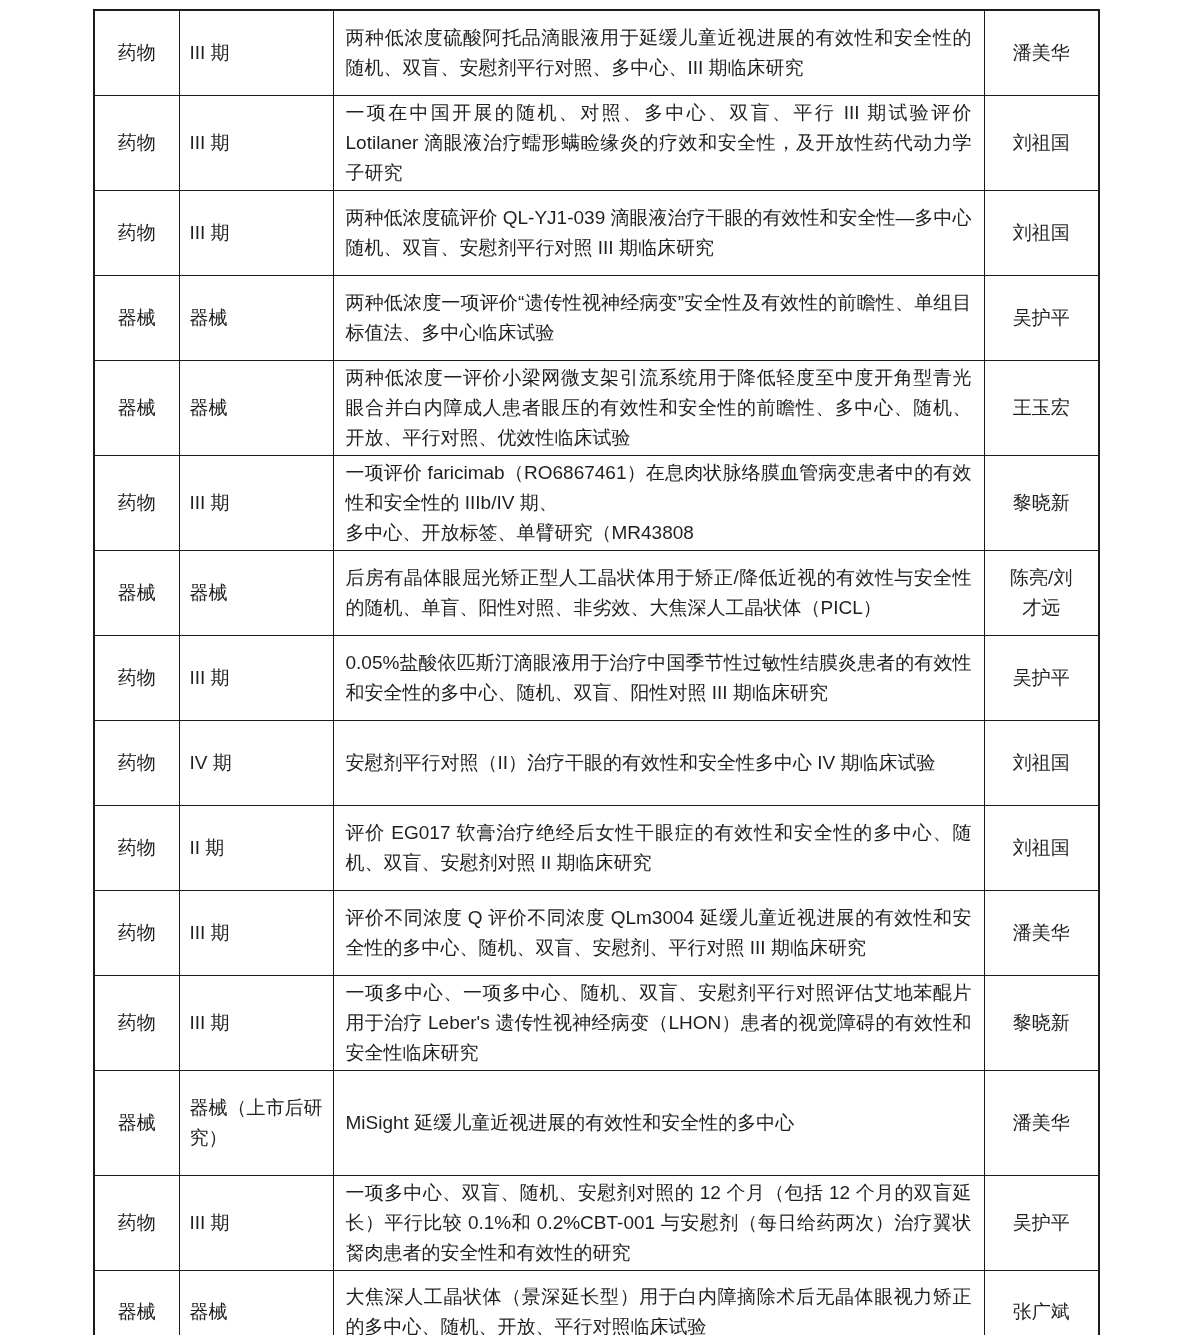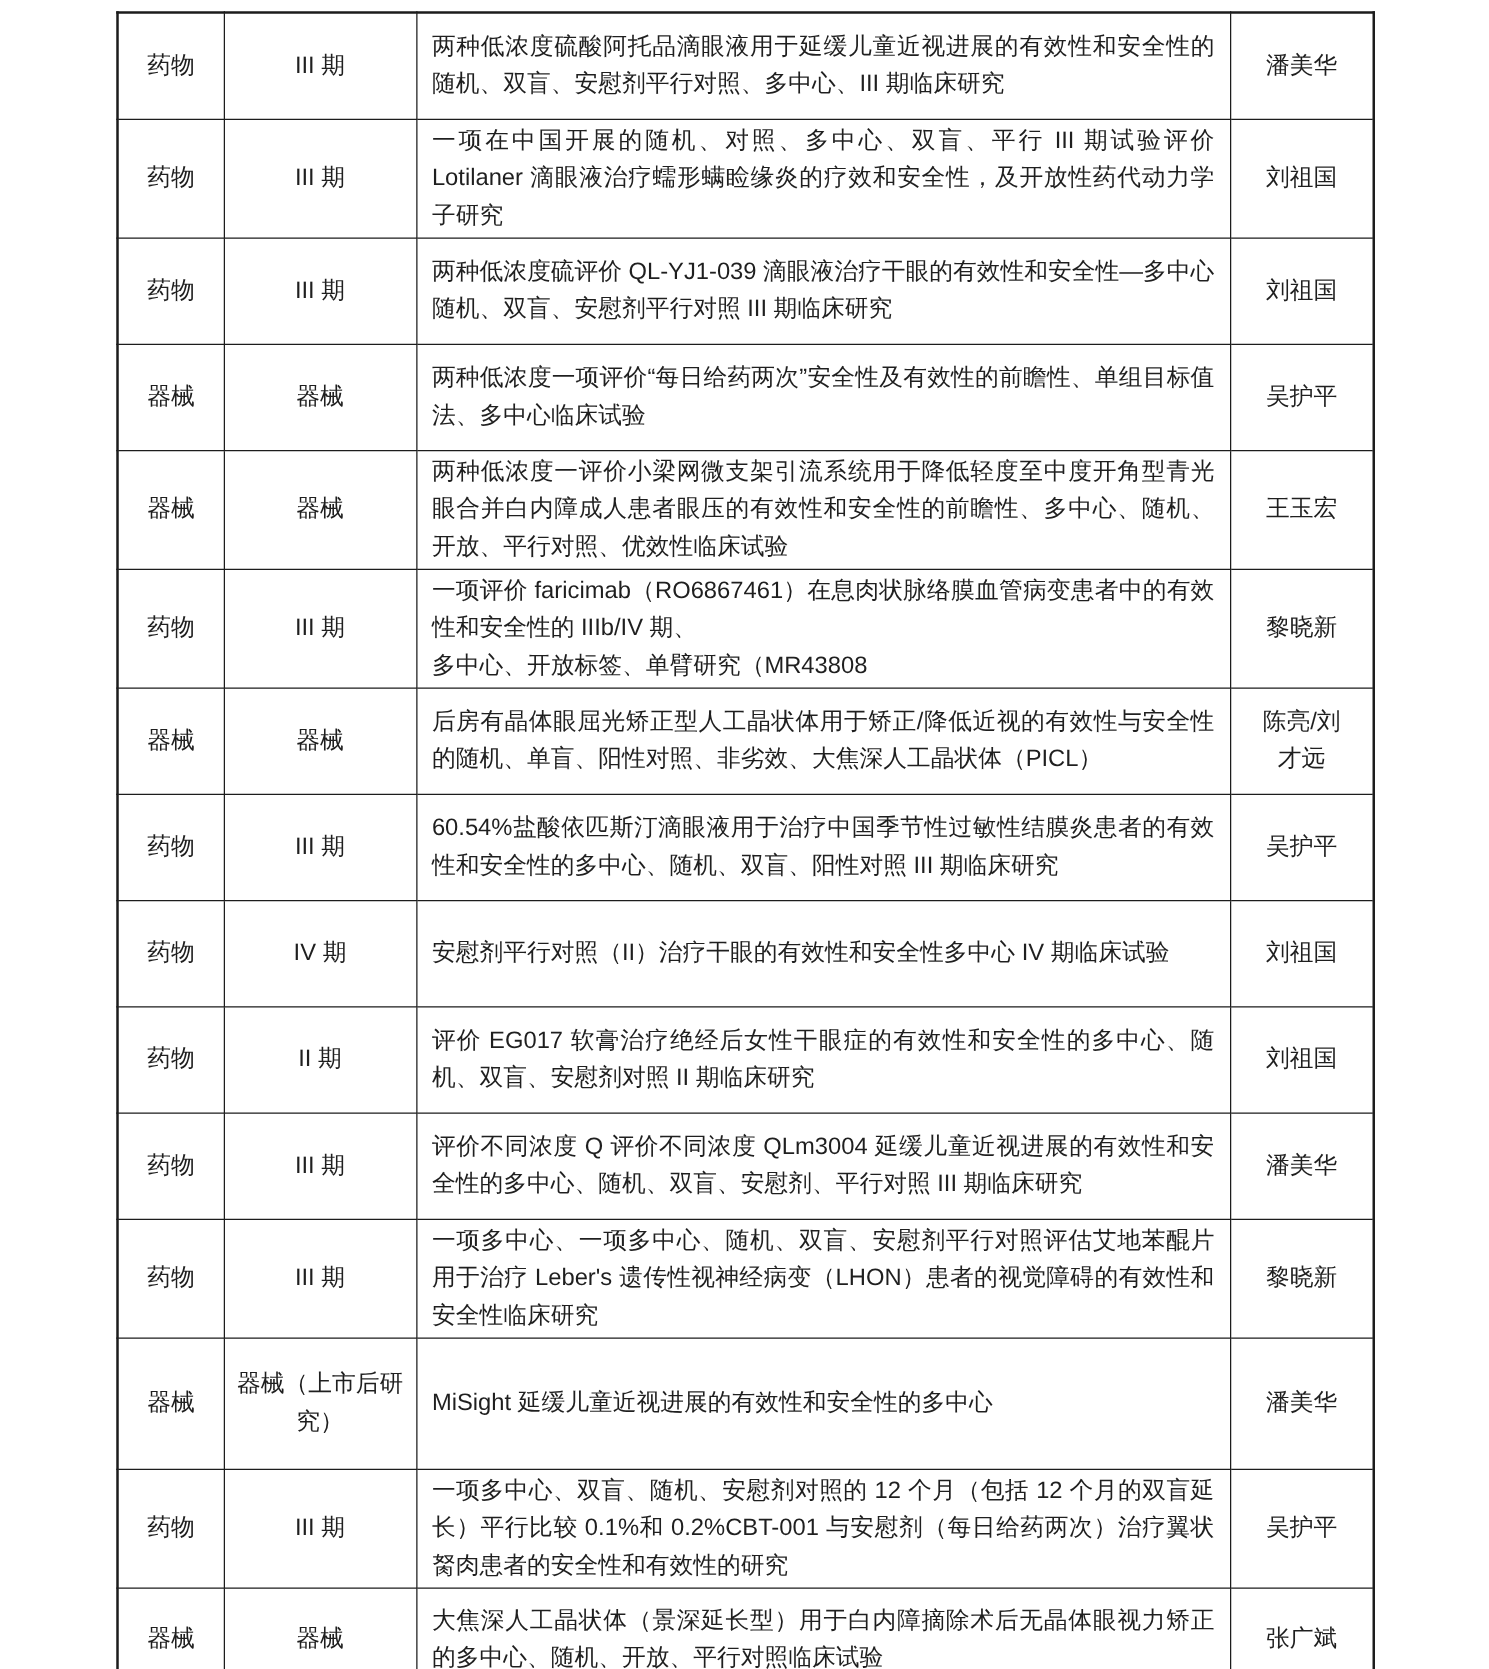--- a/index.html
+++ b/index.html
@@ -28,21 +28,21 @@
   table.trials td {
     border: 1px solid #1c1c1c;
     font-size: 19px;
     line-height: 30px;
     vertical-align: middle;
     box-sizing: border-box;
     overflow: hidden;
     word-break: break-word;
   }
   td.c-type  { text-align: center; padding: 6px 6px; }
-  td.c-phase { text-align: center; padding: 6px 10px; }
+  td.c-phase { text-align: left; padding: 6px 10px; }
   td.c-title { text-align: justify; padding: 2px 12px; white-space: pre-line; }
   td.c-pi    { text-align: center; padding: 6px 24px; }
 </style>
 </head>
 <body>
 
 <div class="page">
   <table class="trials">
     <colgroup>
       <col style="width:85px">
@@ -65,21 +65,21 @@
       </tr>
       <tr>
         <td class="c-type">药物</td>
         <td class="c-phase">III 期</td>
         <td class="c-title">两种低浓度硫评价 QL-YJ1-039 滴眼液治疗干眼的有效性和安全性—多中心随机、双盲、安慰剂平行对照 III 期临床研究</td>
         <td class="c-pi">刘祖国</td>
       </tr>
       <tr>
         <td class="c-type">器械</td>
         <td class="c-phase">器械</td>
-        <td class="c-title">两种低浓度一项评价“每日给药两次”安全性及有效性的前瞻性、单组目标值法、多中心临床试验</td>
+        <td class="c-title">两种低浓度一项评价“遗传性视神经病变”安全性及有效性的前瞻性、单组目标值法、多中心临床试验</td>
         <td class="c-pi">吴护平</td>
       </tr>
       <tr>
         <td class="c-type">器械</td>
         <td class="c-phase">器械</td>
         <td class="c-title">两种低浓度一评价小梁网微支架引流系统用于降低轻度至中度开角型青光眼合并白内障成人患者眼压的有效性和安全性的前瞻性、多中心、随机、开放、平行对照、优效性临床试验</td>
         <td class="c-pi">王玉宏</td>
       </tr>
       <tr>
         <td class="c-type">药物</td>
@@ -90,21 +90,21 @@
       </tr>
       <tr>
         <td class="c-type">器械</td>
         <td class="c-phase">器械</td>
         <td class="c-title">后房有晶体眼屈光矫正型人工晶状体用于矫正/降低近视的有效性与安全性的随机、单盲、阳性对照、非劣效、大焦深人工晶状体（PICL）</td>
         <td class="c-pi">陈亮/刘才远</td>
       </tr>
       <tr>
         <td class="c-type">药物</td>
         <td class="c-phase">III 期</td>
-        <td class="c-title">60.54%盐酸依匹斯汀滴眼液用于治疗中国季节性过敏性结膜炎患者的有效性和安全性的多中心、随机、双盲、阳性对照 III 期临床研究</td>
+        <td class="c-title">0.05%盐酸依匹斯汀滴眼液用于治疗中国季节性过敏性结膜炎患者的有效性和安全性的多中心、随机、双盲、阳性对照 III 期临床研究</td>
         <td class="c-pi">吴护平</td>
       </tr>
       <tr>
         <td class="c-type">药物</td>
         <td class="c-phase">IV 期</td>
         <td class="c-title">安慰剂平行对照（II）治疗干眼的有效性和安全性多中心 IV 期临床试验</td>
         <td class="c-pi">刘祖国</td>
       </tr>
       <tr>
         <td class="c-type">药物</td>

